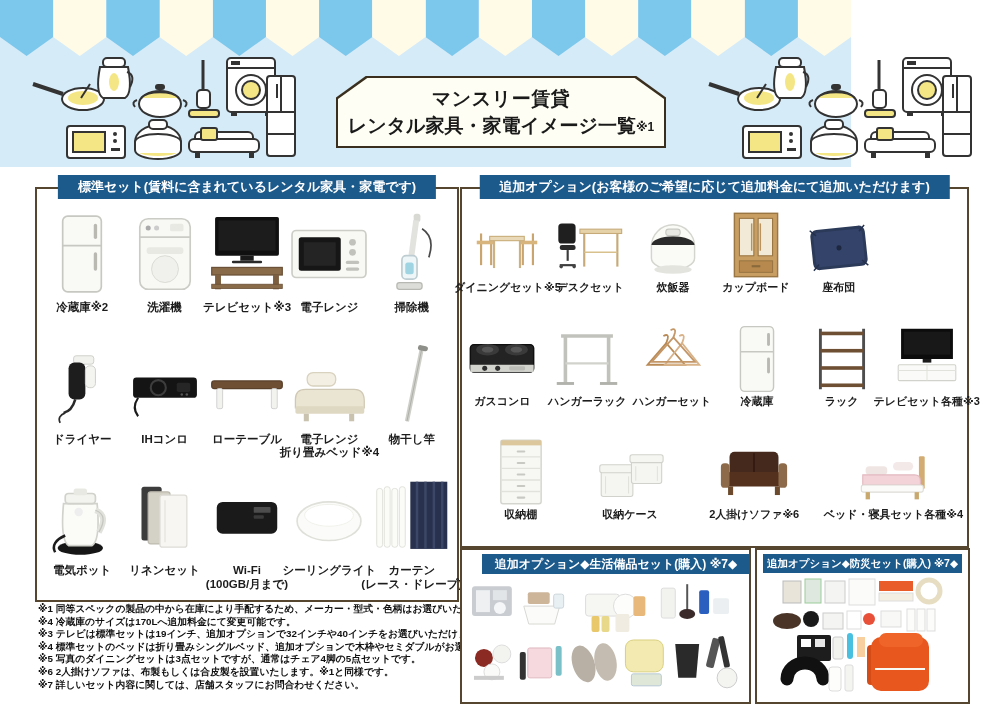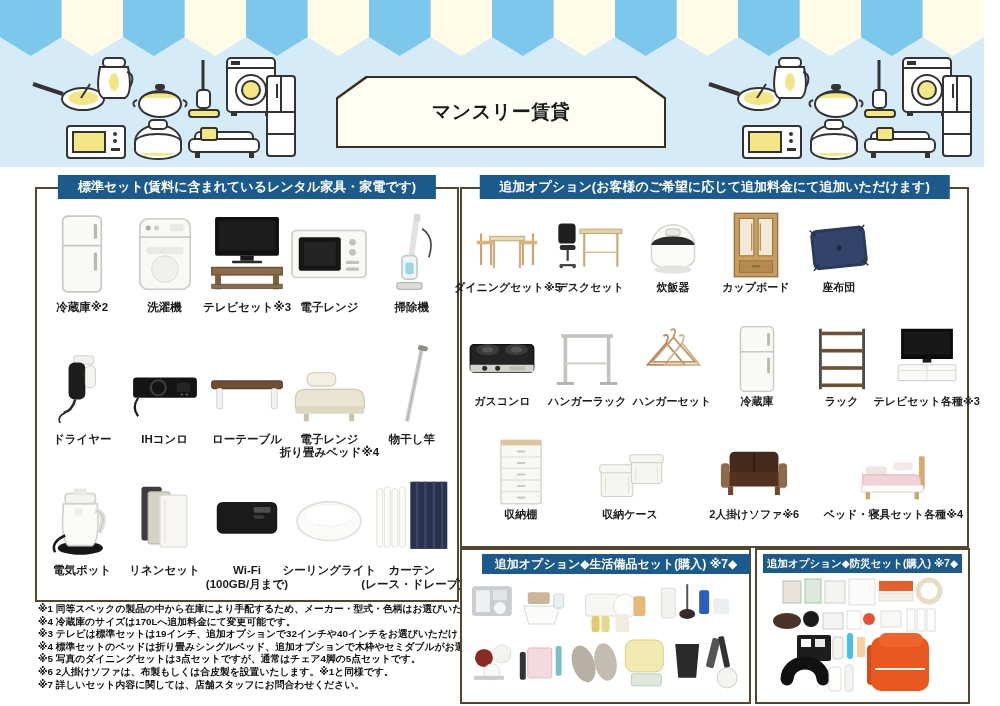--- a/index.html
+++ b/index.html
@@ -1,20 +1,20 @@
 <!DOCTYPE html>
 <html><head>
 <meta charset="utf-8">
 <style>
   html,body{margin:0;padding:0;}
   body{width:1000px;height:706px;font-family:"Liberation Sans","DejaVu Sans",sans-serif;background:#fff;overflow:hidden;}
   #page{position:relative;width:1000px;height:706px;background:#fff;}
 
   
-  .header-band{position:absolute;left:0;top:0;width:984px;height:167px;background:#D6EBF8;}
+  .header-band{position:absolute;left:0;top:0;width:851px;height:167px;background:#D6EBF8;}
   .awning{position:absolute;top:0;left:0;right:0;height:56px;display:flex;}
   .stripe{flex:1;clip-path:polygon(0 0,100% 0,100% 66%,50% 100%,0 66%);}
   .stripe.blue{background:#7CC7EC;}
   .stripe.cream{background:#FFFBE6;}
   .icon-cluster{position:absolute;top:54px;width:272px;height:108px;}
   .icon-cluster.left{left:26px;}
   .icon-cluster.right{left:702px;}
 
   .plaque{position:absolute;left:336px;top:76px;width:330px;height:72px;}
   .plaque-border{position:absolute;inset:0;background:#3A2F1E;clip-path:polygon(9% 0,91% 0,100% 30%,100% 100%,0 100%,0 30%);}
@@ -198,20 +198,21 @@
             <rect x="162" y="85" width="70" height="13" rx="5" fill="#fff" stroke="#333" stroke-width="2"></rect>
             <rect x="174" y="74" width="16" height="12" rx="2" fill="#F4E685" stroke="#333" stroke-width="2"></rect>
             <rect x="168" y="98" width="5" height="6" fill="#333"></rect>
             <rect x="222" y="98" width="5" height="6" fill="#333"></rect>
           </g>
         </svg></div>
     <div class="plaque">
       <div class="plaque-border"></div>
       <div class="plaque-inner">
         <div class="t1">マンスリー賃貸</div>
+        <div class="t2"><span>レンタル家具・家電イメージ一覧</span><span class="note">※1</span></div>
       </div>
     </div>
   </div>
 
   <section class="panel left-panel">
     <div class="panel-tab">標準セット(賃料に含まれているレンタル家具・家電です)</div>
     <div class="grid" id="standard-grid" style="grid-template-rows: repeat(3, 1fr);">
         <div class="grid-row" style="grid-template-columns: repeat(5, 1fr);">
           <div class="cell">
             <div class="photo">

